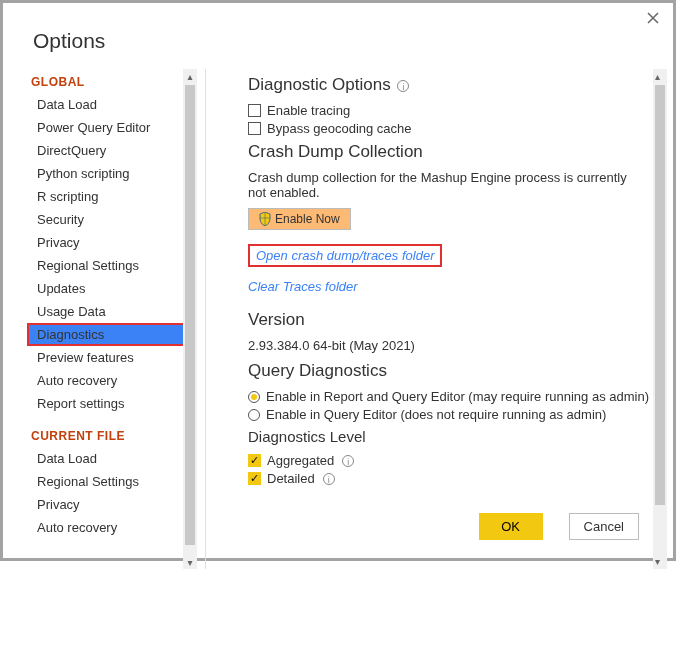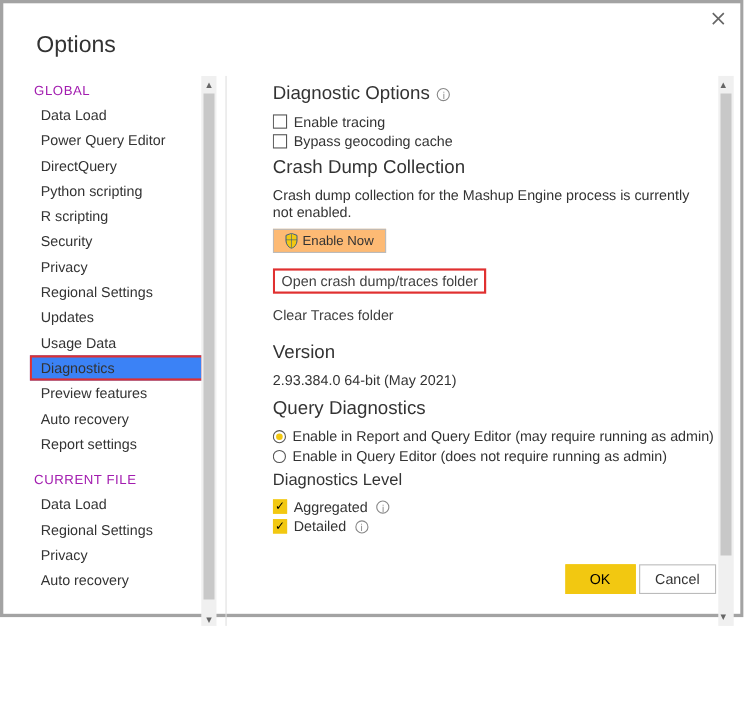--- a/index.html
+++ b/index.html
@@ -65,24 +65,25 @@
   }
   .fake-scroll .up { top: 2px; }
   .fake-scroll .down { bottom: 2px; }
   .fake-scroll .thumb-s {
     position: absolute; left: 2px; top: 16px;
     width: 10px; height: 460px;
     background: #c8c8c8;
   }
   .section-hdr {
     font-size: 12px;
-    color: #a21caf;
+    color: #c2410c;
     letter-spacing: 0.5px;
     padding: 6px 4px 4px 4px;
     margin-top: 8px;
+    font-weight: bold;
   }
   .section-hdr:first-child { margin-top: 0; }
   .nav-item {
     padding: 4px 4px 4px 10px;
     font-size: 13px;
     color: #333;
     cursor: pointer;
     white-space: nowrap;
     overflow: hidden;
     text-overflow: ellipsis;
@@ -182,36 +183,37 @@
     border: 1px solid #bbb;
     background: #fdba74;
     padding: 3px 10px;
     font-size: 12px;
     cursor: pointer;
   }
   .shield {
     width: 12px; height: 14px;
   }
   .link {
-    color: #404040;
+    color: #3b82f6;
     font-size: 13px;
     margin: 6px 0;
     display: block;
     cursor: pointer;
+    font-style: italic;
   }
   .link.hl {
     border: 2px solid #e03030;
     padding: 2px 6px;
     display: inline-block;
   }
   .footer {
     position: absolute;
-    bottom: 18px; right: 22px;
+    bottom: 18px; right: 34px;
     display: flex;
-    gap: 3px;
+    gap: 26px;
     margin-top: 35px;
   }
   .btn {
     min-width: 64px;
     padding: 5px 14px;
     font-size: 13px;
     border: 1px solid #bbb;
     background: #fff;
     cursor: pointer;
     text-align: center;

